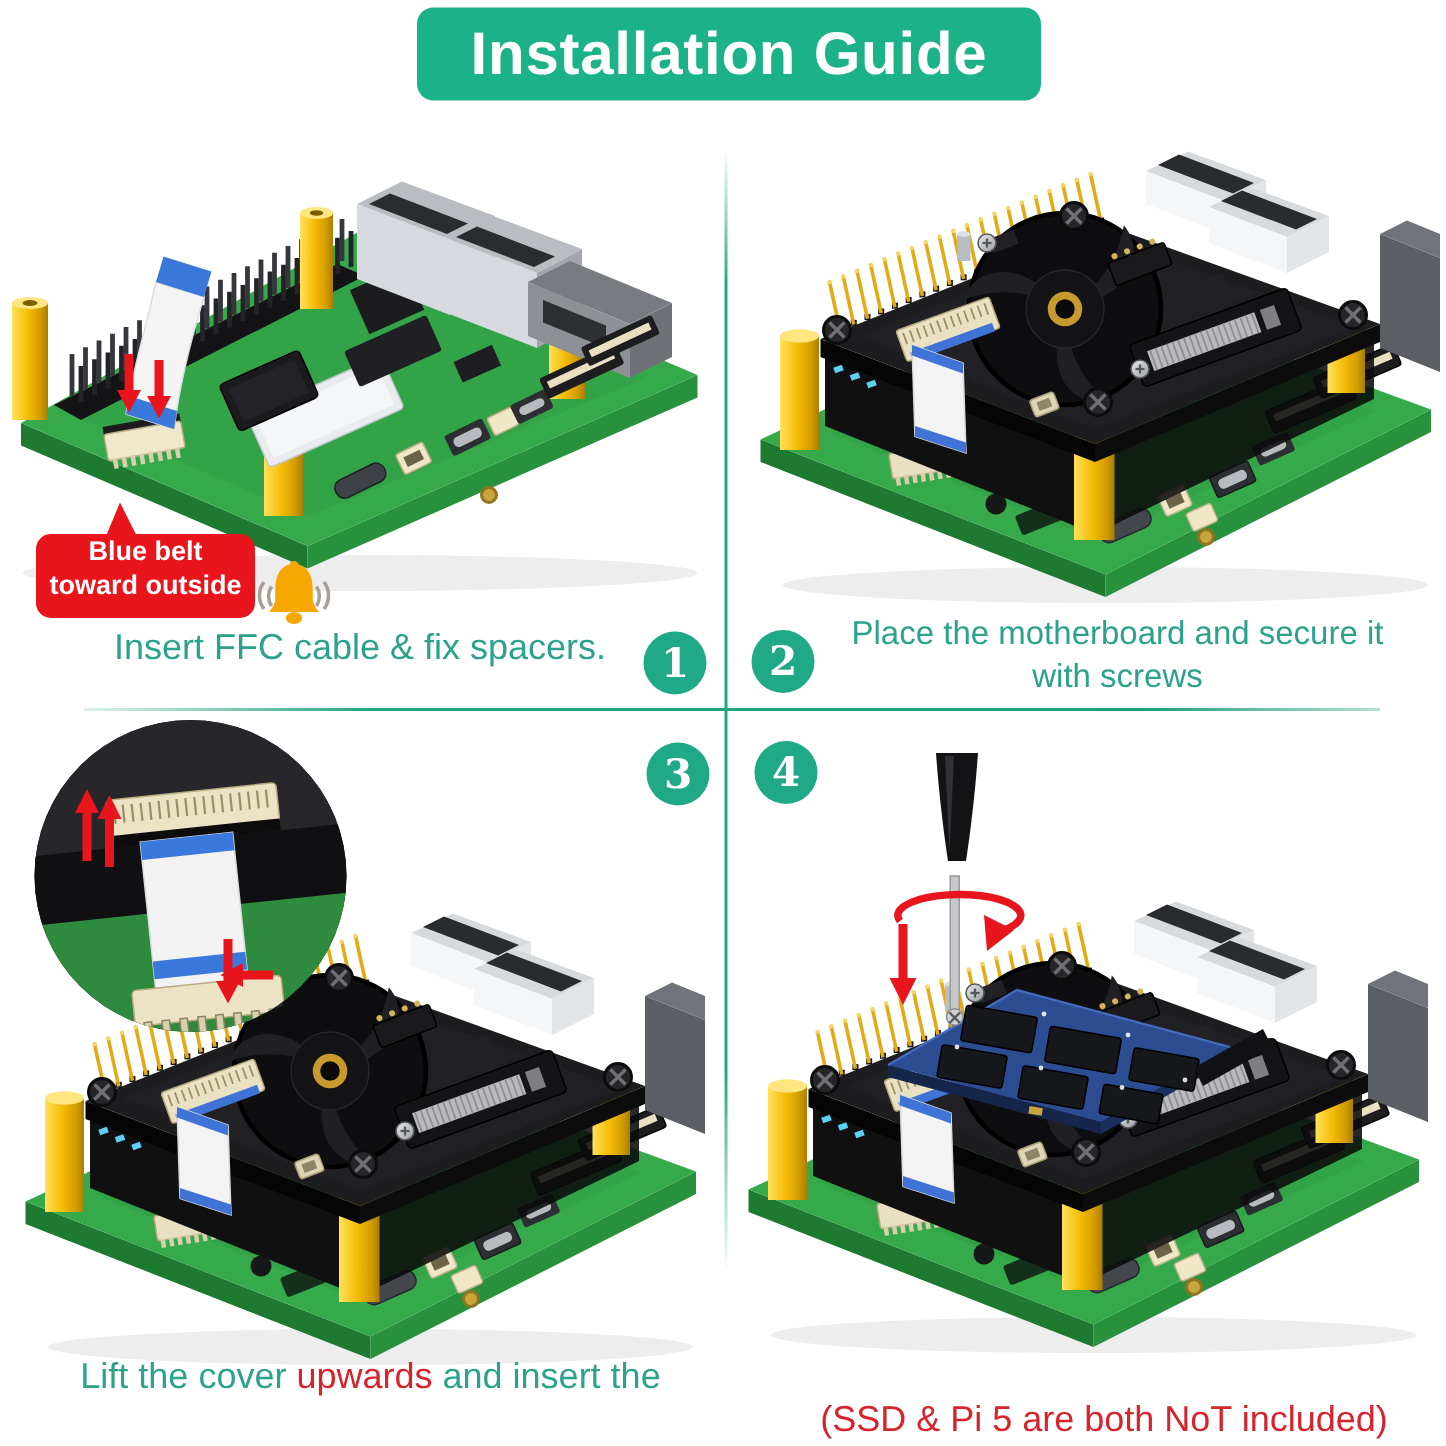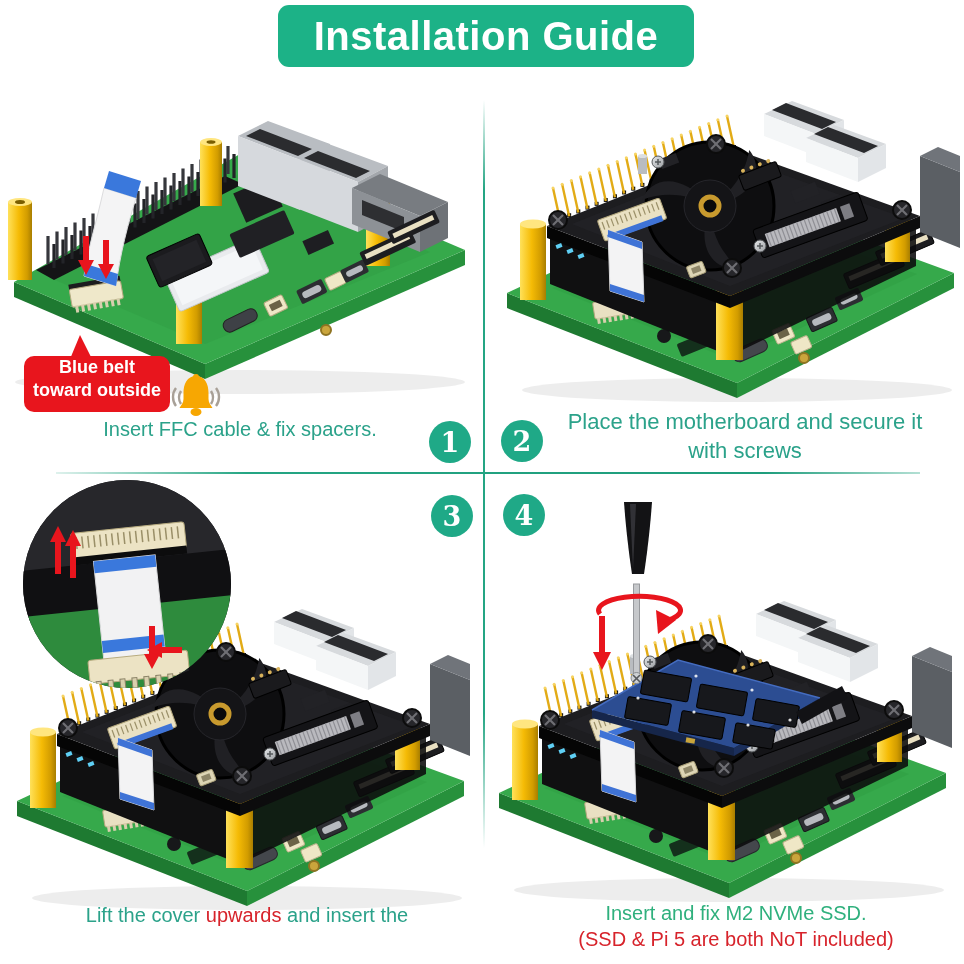--- a/index.html
+++ b/index.html
@@ -8,21 +8,21 @@
   .banner{position:absolute;left:278px;top:5px;width:416px;height:62px;background:#1CB287;
           border-radius:11px;display:flex;align-items:center;justify-content:center;}
   .banner span{color:#fff;font-size:40px;font-weight:700;letter-spacing:.5px;}
   .hdiv{position:absolute;left:56px;top:472px;width:864px;height:2px;
         background:linear-gradient(90deg,rgba(36,165,131,.15),#24a583 22%,#1e9d7c 82%,rgba(36,165,131,.35));}
   .vdiv{position:absolute;left:483px;top:100px;width:2px;height:748px;
         background:linear-gradient(180deg,rgba(36,165,131,0),#24a583 12%,#24a583 82%,rgba(36,165,131,0));}
   .badge{position:absolute;width:42px;height:42px;border-radius:50%;background:#1FA987;
          color:#fff;font-family:"DejaVu Serif",serif;font-size:27px;font-weight:700;
          display:flex;align-items:center;justify-content:center;line-height:1;}
-  .cap{position:absolute;text-align:center;color:#2BA28A;font-size:20px;line-height:1.3;}
+  .cap{position:absolute;text-align:center;color:#2BA28A;font-size:24px;line-height:1.3;}
   .cap .red{color:#D7232B;margin-top:36px;}
   .cap .grn{color:#2FB07D;}
   .callout{position:absolute;left:24px;top:356px;width:146px;height:56px;background:#E8151D;
            border-radius:10px;color:#fff;font-weight:700;font-size:18px;line-height:1.25;
            display:flex;flex-direction:column;align-items:center;}
   .callout::before{content:"";position:absolute;top:-21px;left:46px;width:0;height:0;
            border-left:10px solid transparent;border-right:12px solid transparent;
            border-bottom:24px solid #E8151D;}
   .scene{position:absolute;}
   svg{display:block;}
@@ -624,17 +624,17 @@
     <span>Insert FFC cable &amp; fix spacers.</span>
   </div>
   <div class="cap" style="left:535px;top:408px;width:420px;font-size:22px">
     <span>Place the motherboard and secure it</span><br>
     <span>with screws</span>
   </div>
   <div class="cap" style="left:16px;top:902px;width:462px">
     <span>Lift the cover </span><span class="red">upwards</span><span> and insert the</span><br>
   </div>
   <div class="cap" style="left:512px;top:900px;width:448px">
-    <span class="grn">Insert and fix M2 NVMe SSD.</span><br>
+    <br>
     <span class="red">(SSD &amp; Pi 5 are both NoT included)</span>
   </div>
 
 </div>
 
 </body></html>

